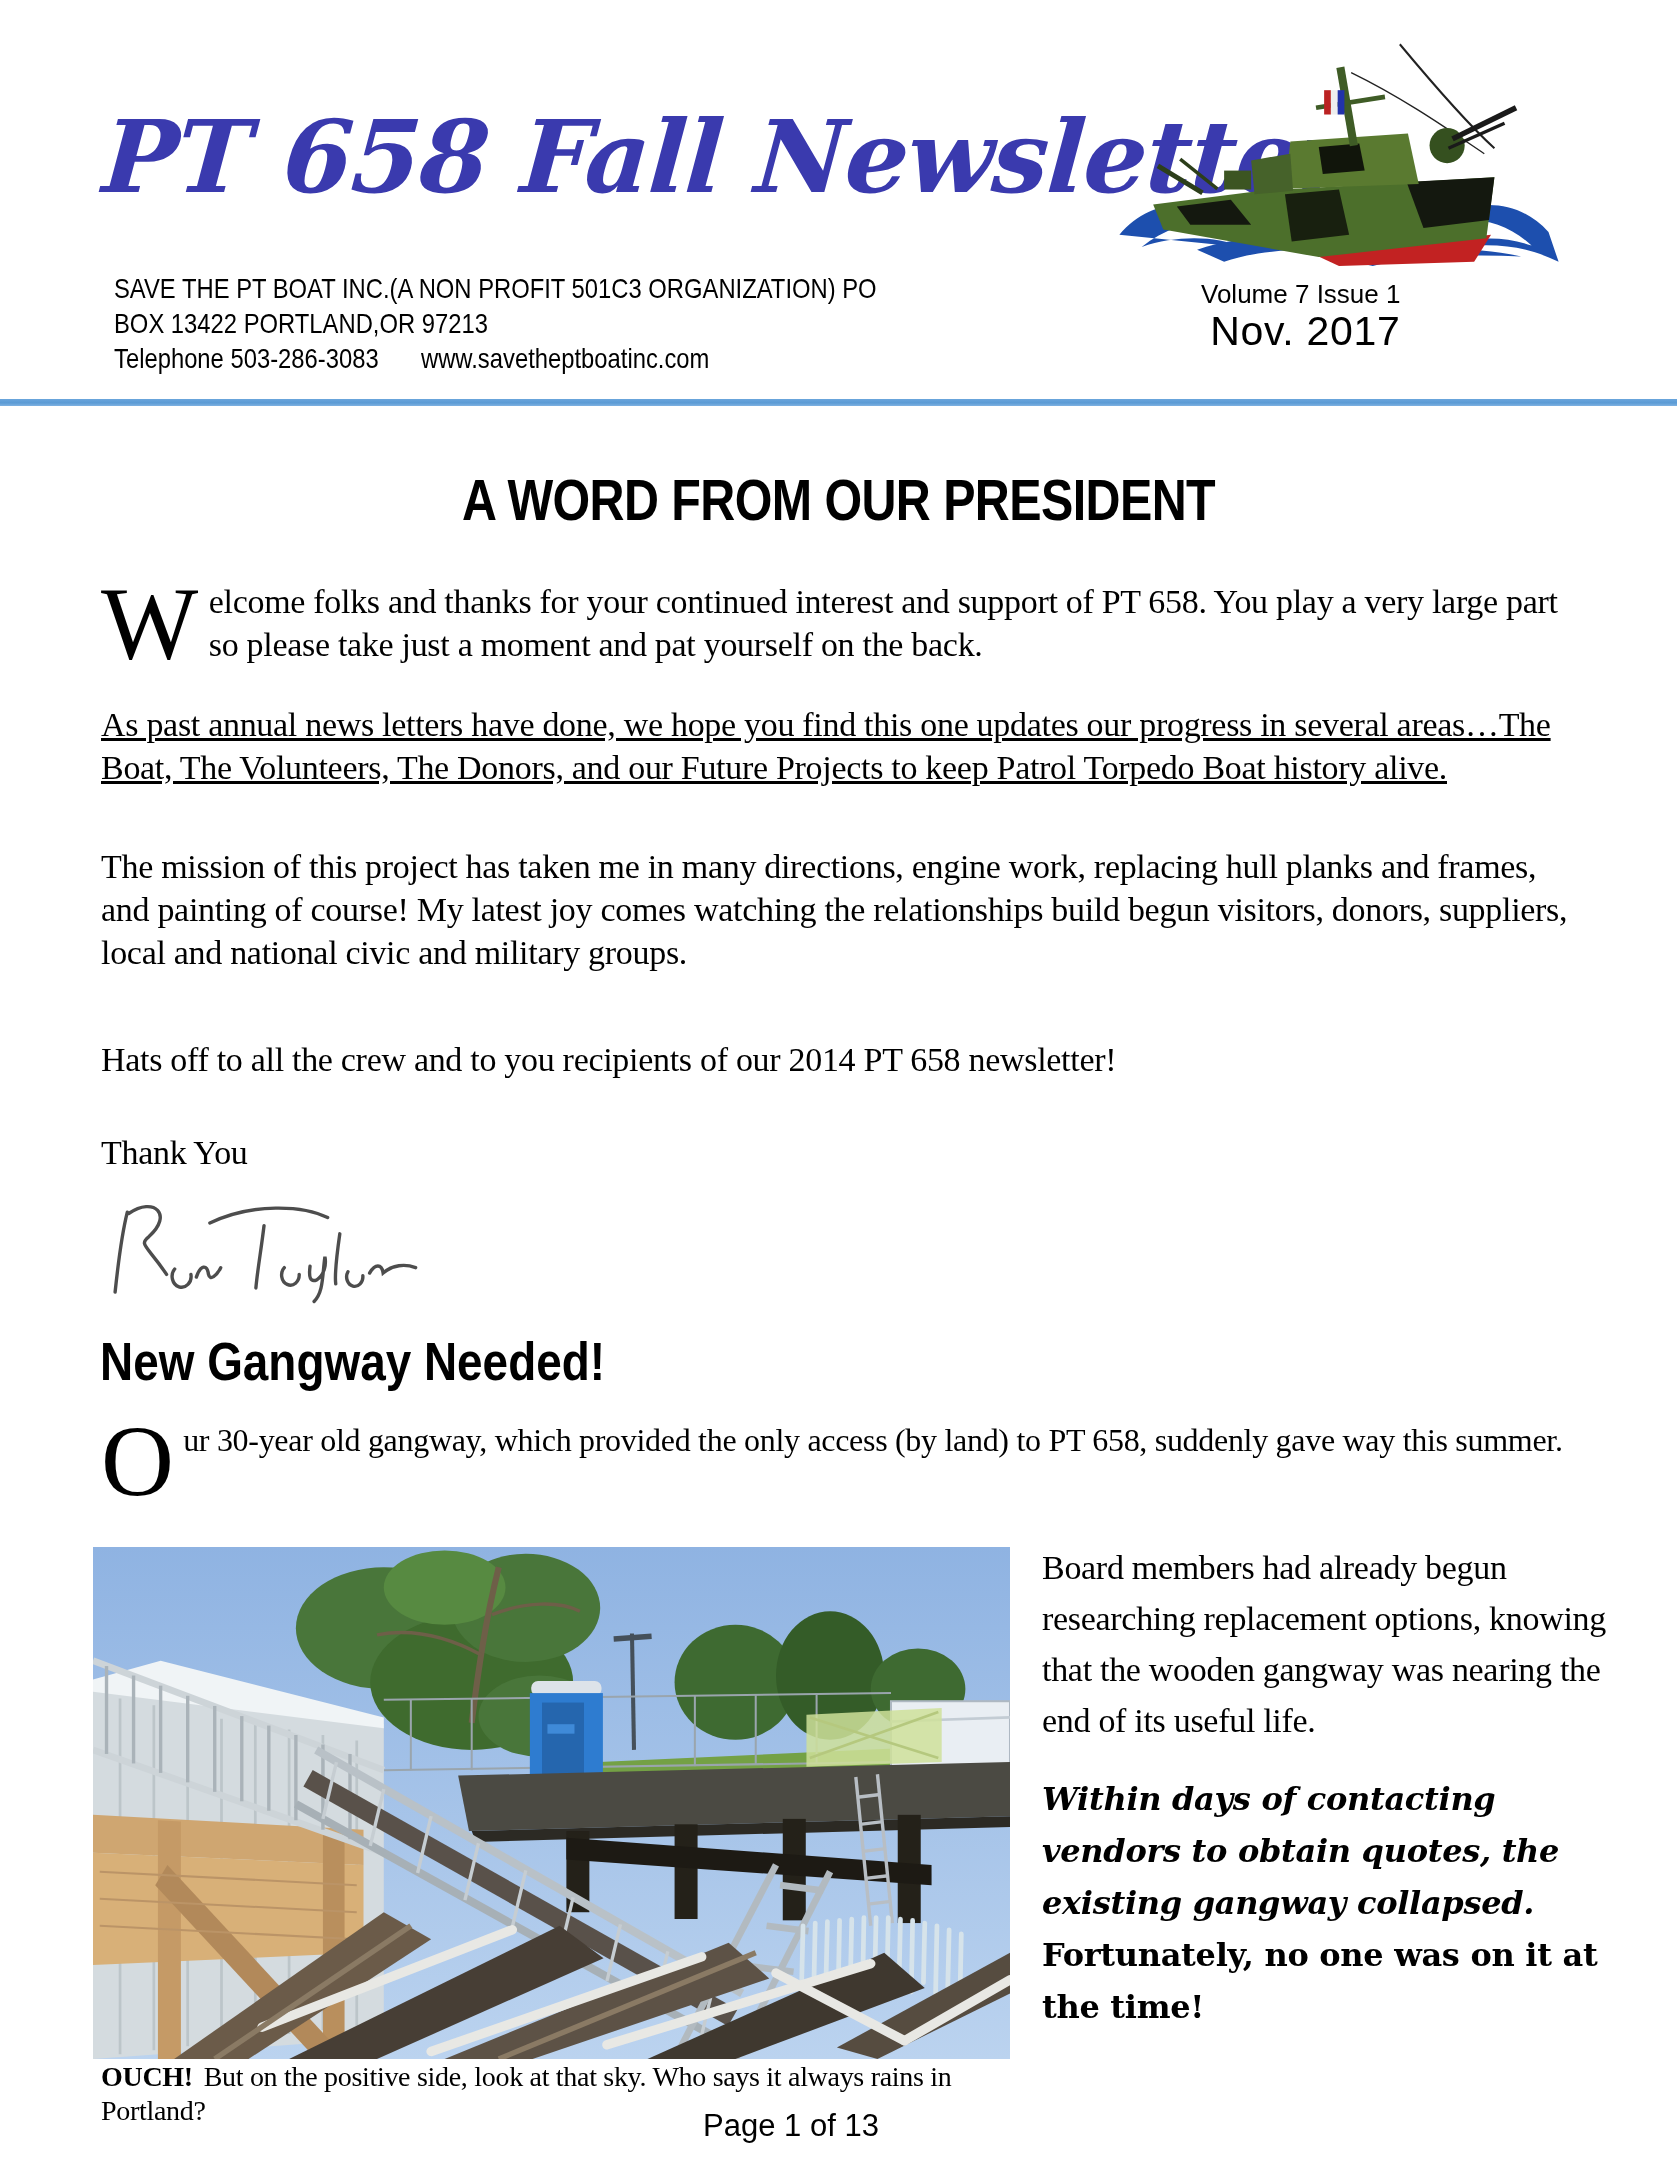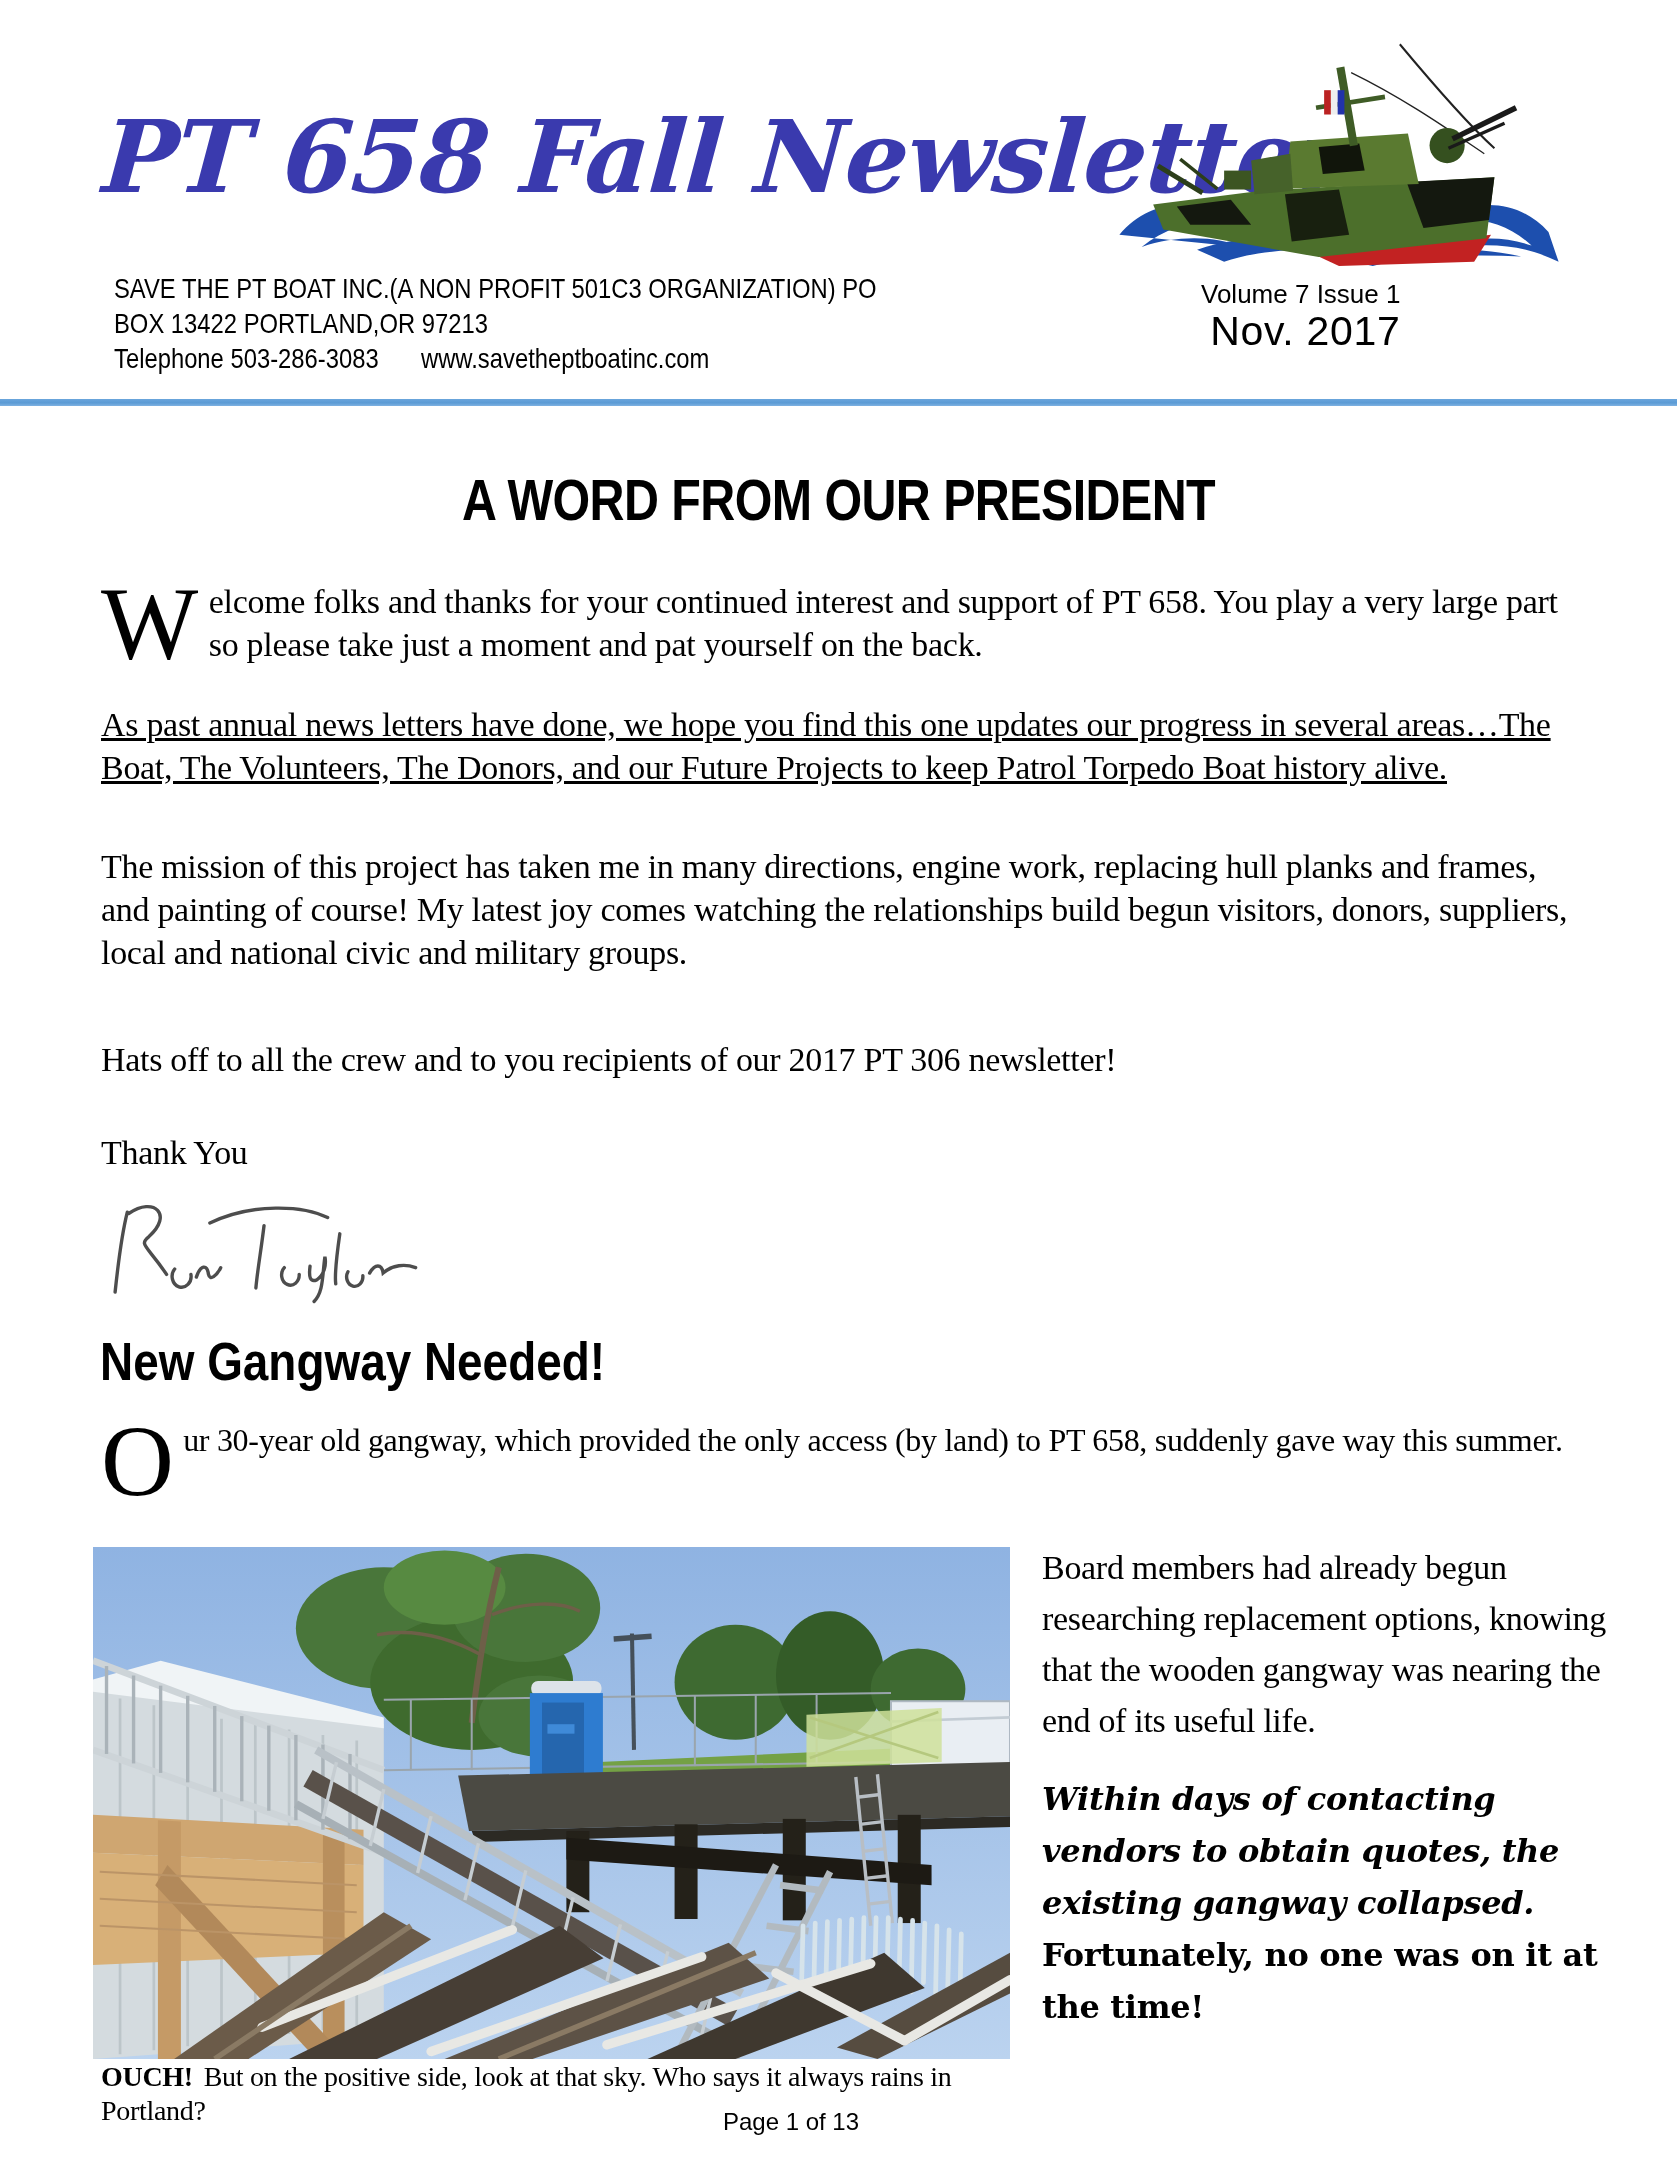--- a/index.html
+++ b/index.html
@@ -93,21 +93,21 @@
   .caption{
     position:absolute;left:101px;top:2060px;width:947px;
     font-size:28px;line-height:1.2;letter-spacing:-0.3px;
   }
   .caption-lead{font-weight:bold;}
   .caption-rest{margin-left:10.8px;}
   .footer{
     position:absolute;left:0;top:2108px;width:1582px;
     text-align:center;
     font-family:"Liberation Sans", sans-serif;
-    font-size:24px;
+    font-size:31px;
   }
 </style>
 </head>
 <body>
 
 <div class="page">
 
   <div class="nl-title">PT 658 Fall Newsletter</div>
 
   <svg class="boat-art" viewBox="0 0 660 352" aria-hidden="true">
@@ -165,21 +165,21 @@
   <div class="h1-president">A WORD FROM OUR PRESIDENT</div>
 
   <div class="bodypara p1 clearfix">
     <span class="dropcap">W</span><span>elcome folks and thanks for your continued interest and support of PT 658. You play a very large part so please take just a moment and pat yourself on the back.</span>
   </div>
 
   <div class="bodypara p2">As past annual news letters have done, we hope you find this one updates our progress in several areas…The Boat, The Volunteers, The Donors, and our Future Projects to keep Patrol Torpedo Boat history alive.</div>
 
   <div class="bodypara p3">The mission of this project has taken me in many directions, engine work, replacing hull planks and frames, and painting of course! My latest joy comes watching the relationships build begun visitors, donors, suppliers, local and national civic and military groups.</div>
 
-  <div class="bodypara p4">Hats off to all the crew and to you recipients of our 2017 PT 306 newsletter!</div>
+  <div class="bodypara p4">Hats off to all the crew and to you recipients of our 2014 PT 658 newsletter!</div>
 
   <div class="bodypara pthanks">Thank You</div>
 
   <svg class="signature" viewBox="0 0 560 180" aria-hidden="true">
     <g stroke="#4d4d4d" stroke-width="5" fill="none" stroke-linecap="round">
       <path d="M30,40 C22,72 16,120 12,158"></path>
       <path d="M32,42 C70,16 98,44 62,76 C46,88 60,90 88,132"></path>
       <path d="M100,124 a14,16 0 1 0 24,8"></path>
       <path d="M132,136 c6,-18 16,-20 18,-4 c2,10 12,2 18,-10"></path>
       <path d="M152,56 C215,26 290,30 326,48"></path>

